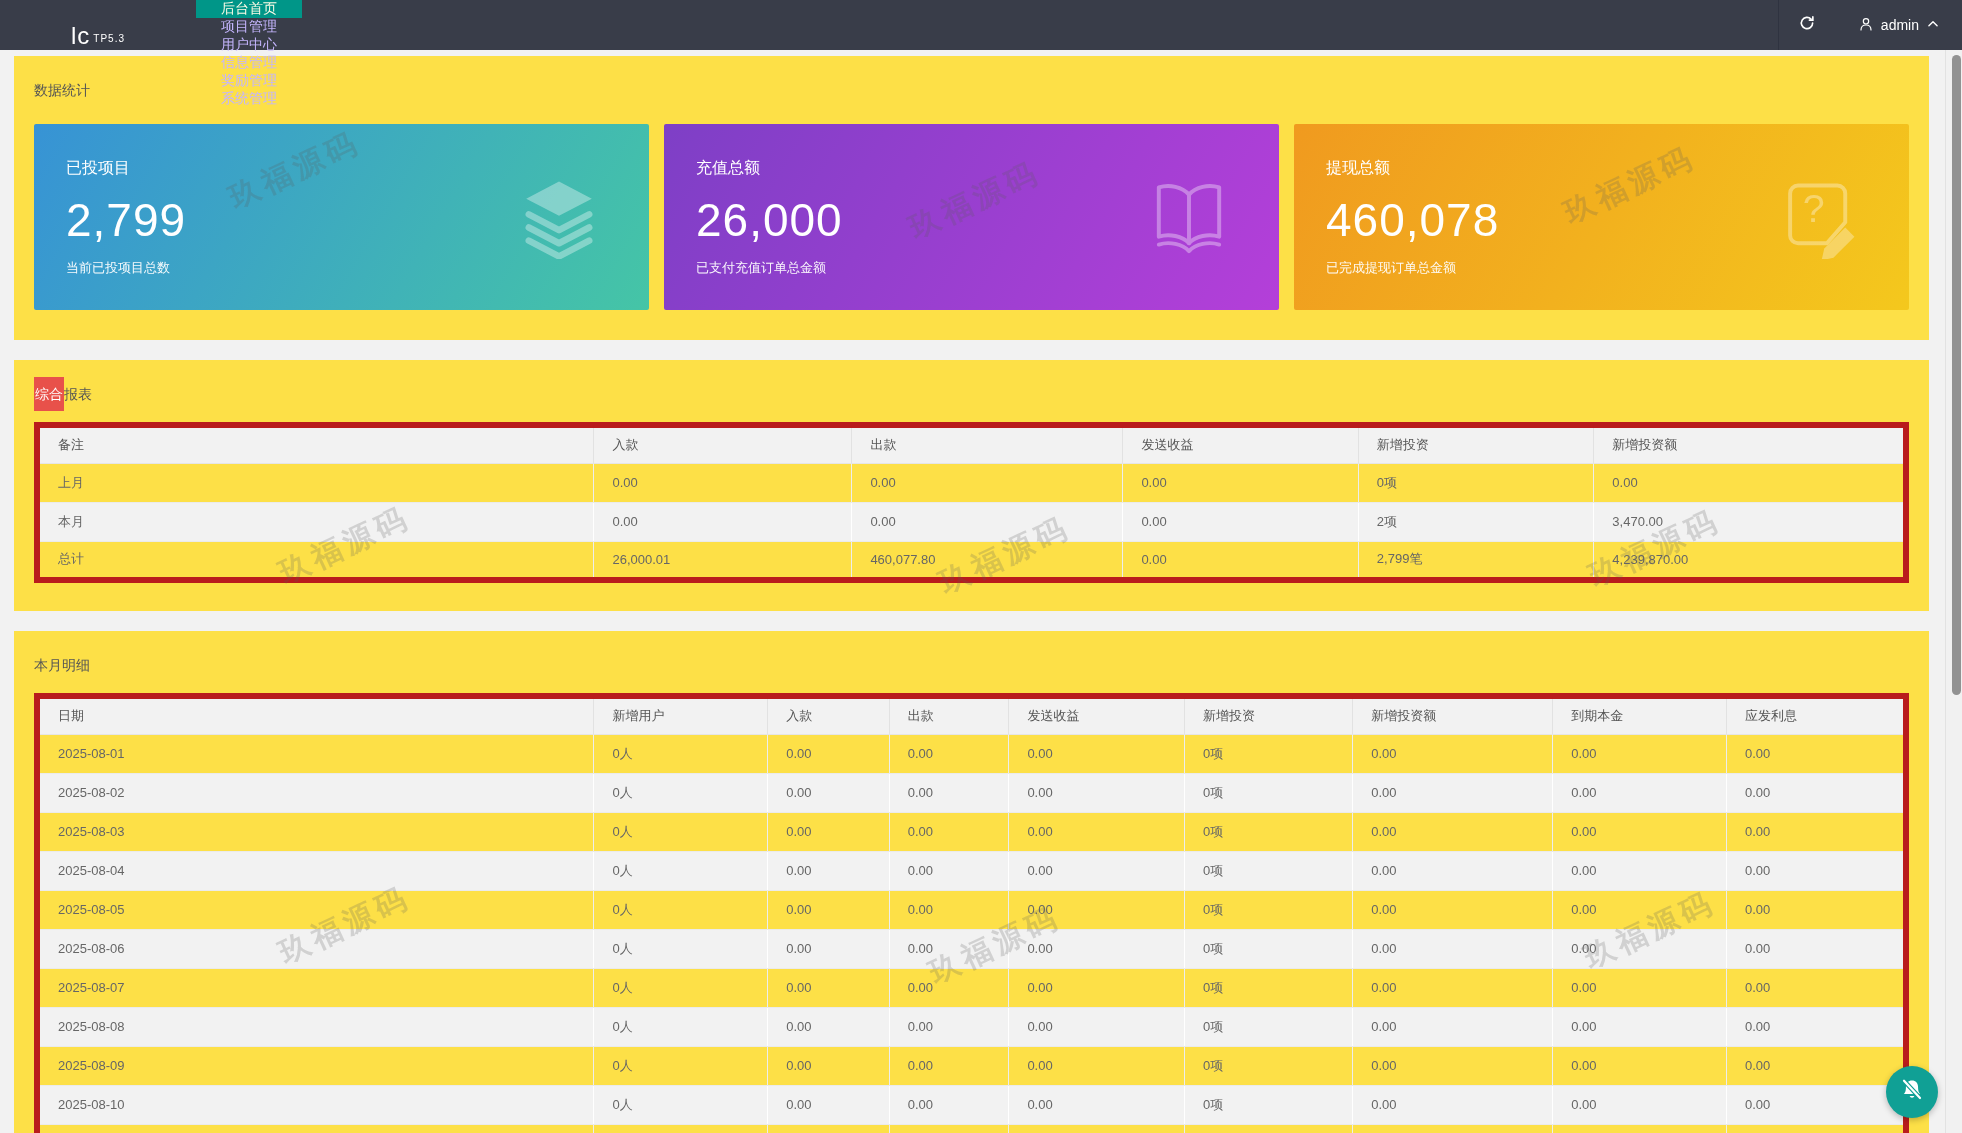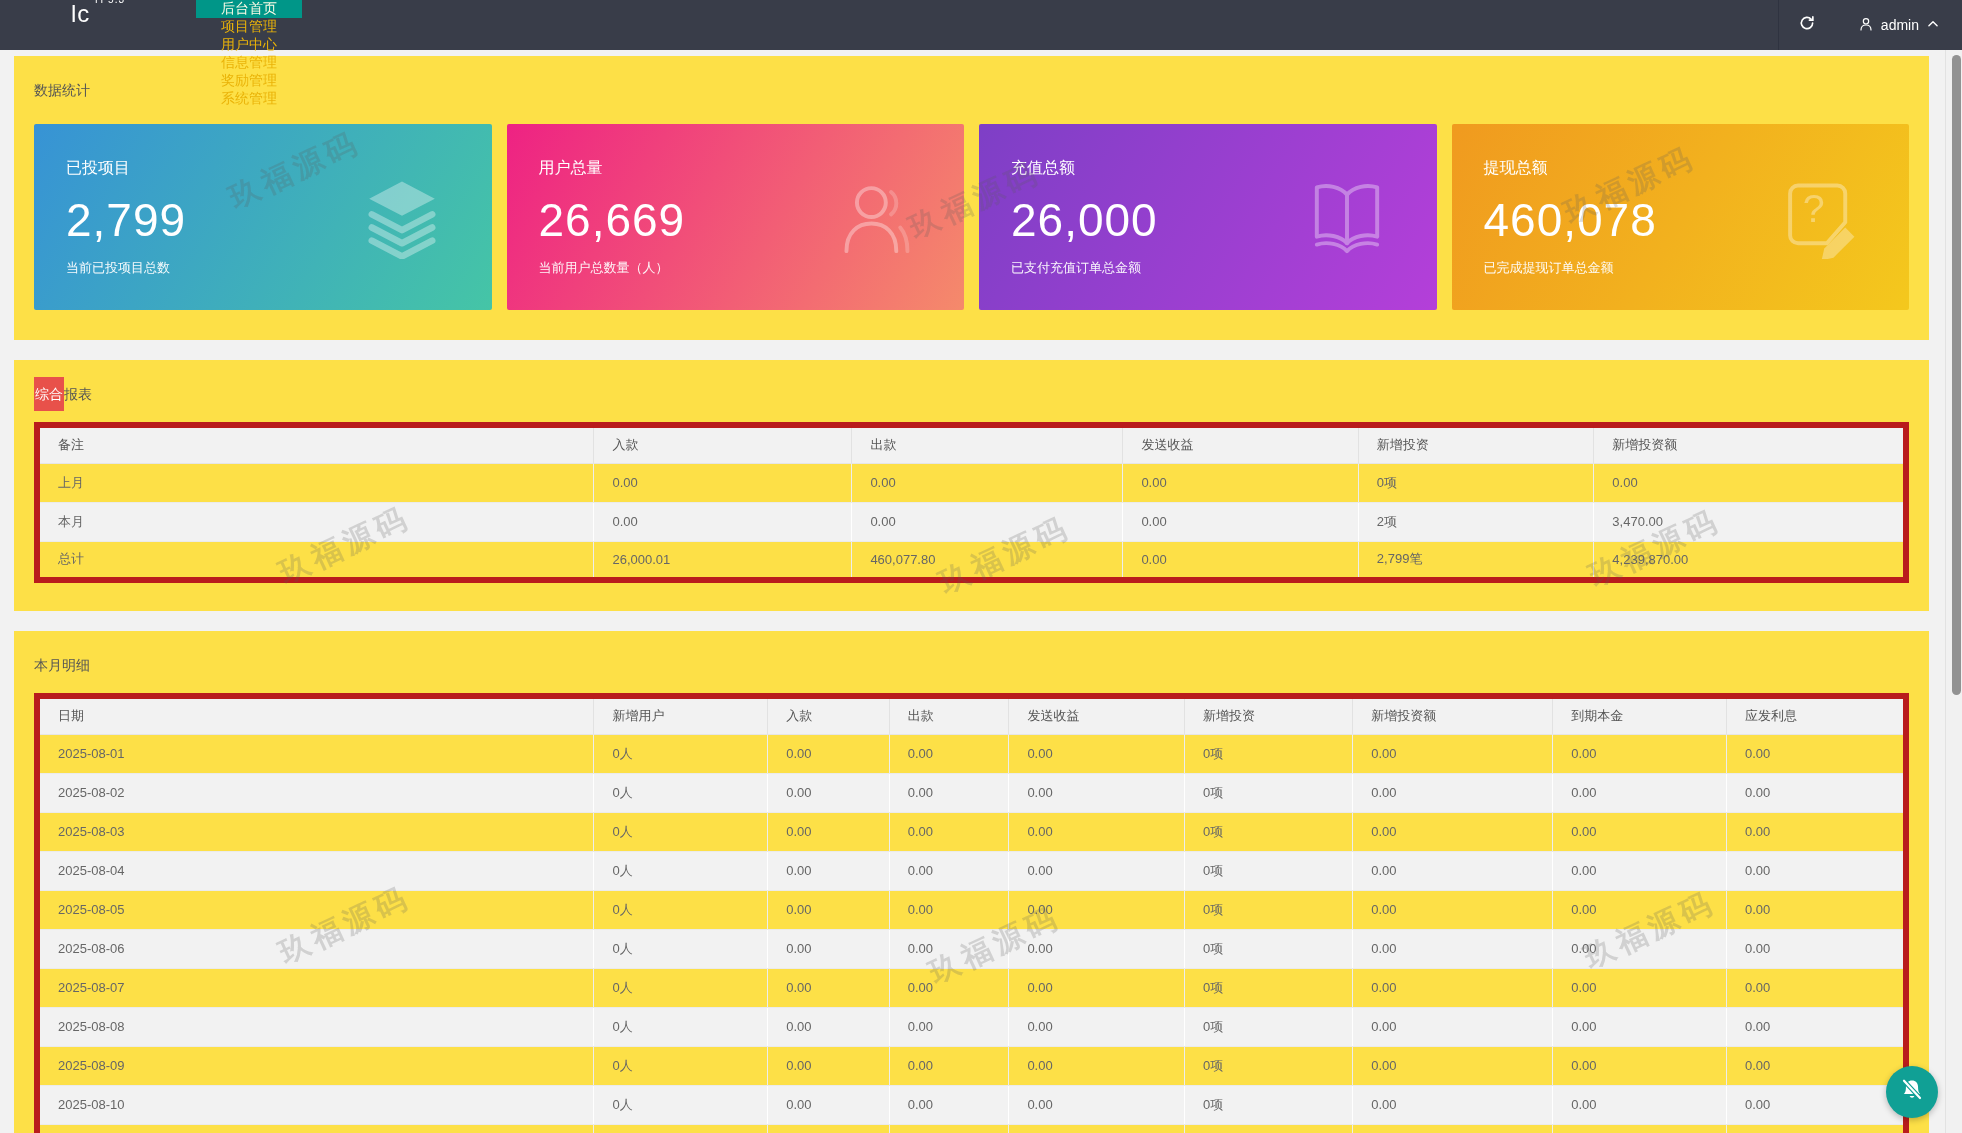--- a/index.html
+++ b/index.html
@@ -8,28 +8,28 @@
     font-family:"Liberation Sans","DejaVu Sans",sans-serif;
     background:#f2f2f2; color:#666; position:relative;
   }
   
   .navbar {
     position:relative; z-index:6;
     height:50px; background:#393d49; color:#fff;
     display:flex; align-items:stretch; width:1962px;
   }
   .logo {
-    width:196px; display:flex; align-items:flex-start; justify-content:center;
+    width:196px; display:flex; align-items:flex-end; justify-content:center;
     font-size:24px; color:#fff; letter-spacing:1px;
   }
   .logo sup { font-size:10px; margin-left:3px; transform:translateY(-6px); }
   .nav { display:flex; align-items:center;flex-direction:column; }
   .nav-item {
     display:flex; align-items:center; padding:0 25px; font-size:14px;
-    color:#eab308; cursor:pointer; white-space:nowrap;
+    color:#c4b5fd; cursor:pointer; white-space:nowrap;
   }
   .nav-item.active { background:#009688; color:#fbfbe6; }
   .nav-right { margin-left:auto; display:flex; align-items:stretch;justify-content:space-between; }
   .icon-btn {
     width:58px; display:flex; align-items:center; justify-content:center;
     border-left:1px solid #2f3340; cursor:pointer;
   }
   .user {
     display:flex; align-items:center; gap:7px; padding:0 22px;
     font-size:14px; cursor:pointer;
@@ -138,33 +138,20 @@
           <div class="c-sub">当前已投项目总数</div>
           <div class="c-icon">
             <svg width="84" height="84" viewBox="0 0 64 64" fill="none" stroke="#fff" stroke-width="5" stroke-linecap="round" stroke-linejoin="round">
               <path d="M32 5 L57 18 L32 31 L7 18 Z" fill="#fff" stroke="none"></path>
               <path d="M9 30 l23 12 23-12"></path>
               <path d="M9 40 l23 12 23-12"></path>
               <path d="M9 50 l23 12 23-12"></path>
             </svg>
           </div>
         </div>
-        <div class="card" style="background: linear-gradient(120deg, rgb(238, 34, 131), rgb(245, 138, 107));">
-          <div class="c-title">用户总量</div>
-          <div class="c-value">26,669</div>
-          <div class="c-sub">当前用户总数量（人）</div>
-          <div class="c-icon">
-            <svg width="84" height="84" viewBox="0 0 64 64" fill="none" stroke="#fff" stroke-width="3" stroke-linecap="round">
-              <circle cx="30" cy="21" r="11"></circle>
-              <path d="M11 58 c0-14 8.5-21 19-21 s19 7 19 21"></path>
-              <path d="M45 13 a11 11 0 0 1 0 17" opacity=".6"></path>
-              <path d="M52 40 c3.5 4 5.5 10 5.5 18" opacity=".6"></path>
-            </svg>
-          </div>
-        </div>
         <div class="card" style="background: linear-gradient(120deg, rgb(126, 63, 198), rgb(180, 63, 217));">
           <div class="c-title">充值总额</div>
           <div class="c-value">26,000</div>
           <div class="c-sub">已支付充值订单总金额</div>
           <div class="c-icon">
             <svg width="84" height="84" viewBox="0 0 64 64" fill="none" stroke="#fff" stroke-width="3" stroke-linecap="round" stroke-linejoin="round">
               <path d="M32 15 C27 9 17 7 9 9.5 V47 C17 44.5 27 46.5 32 52 C37 46.5 47 44.5 55 47 V9.5 C47 7 37 9 32 15 Z"></path>
               <path d="M32 15 V52"></path>
               <path d="M9 53 C17 50.5 27 52.5 32 58 C37 52.5 47 50.5 55 53"></path>
             </svg>

